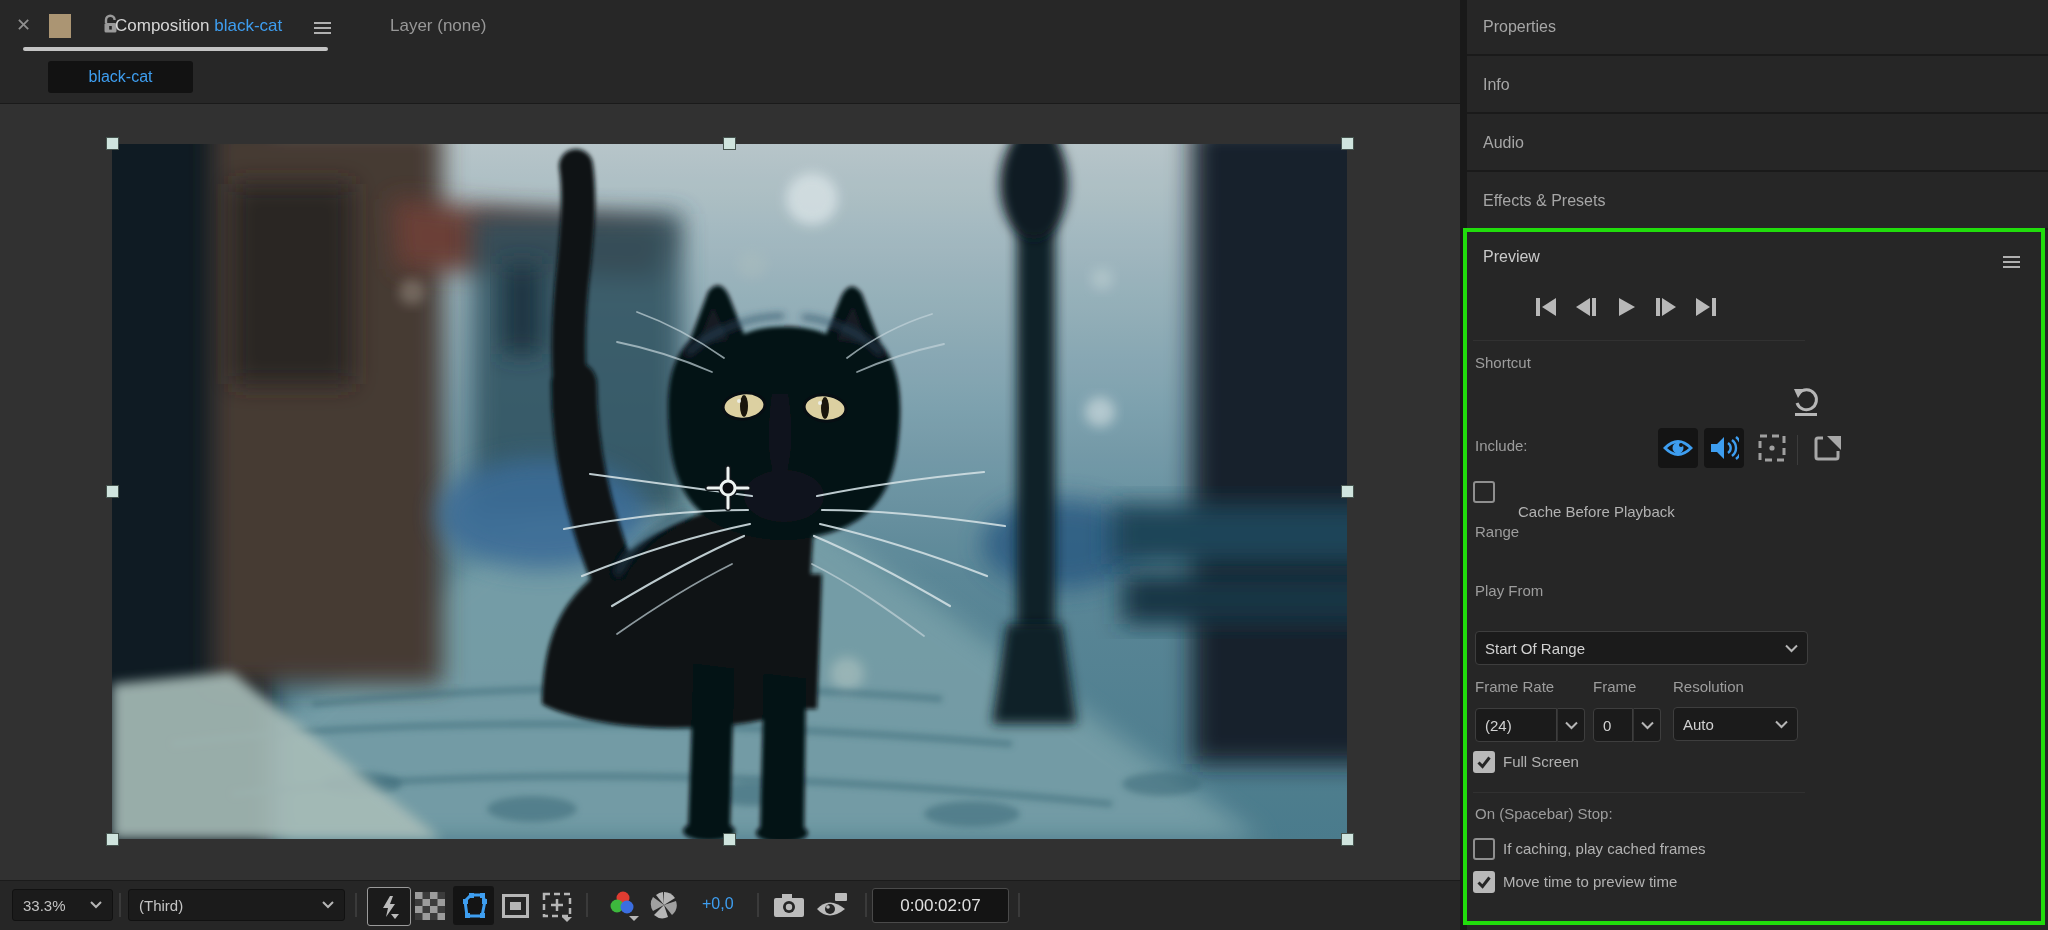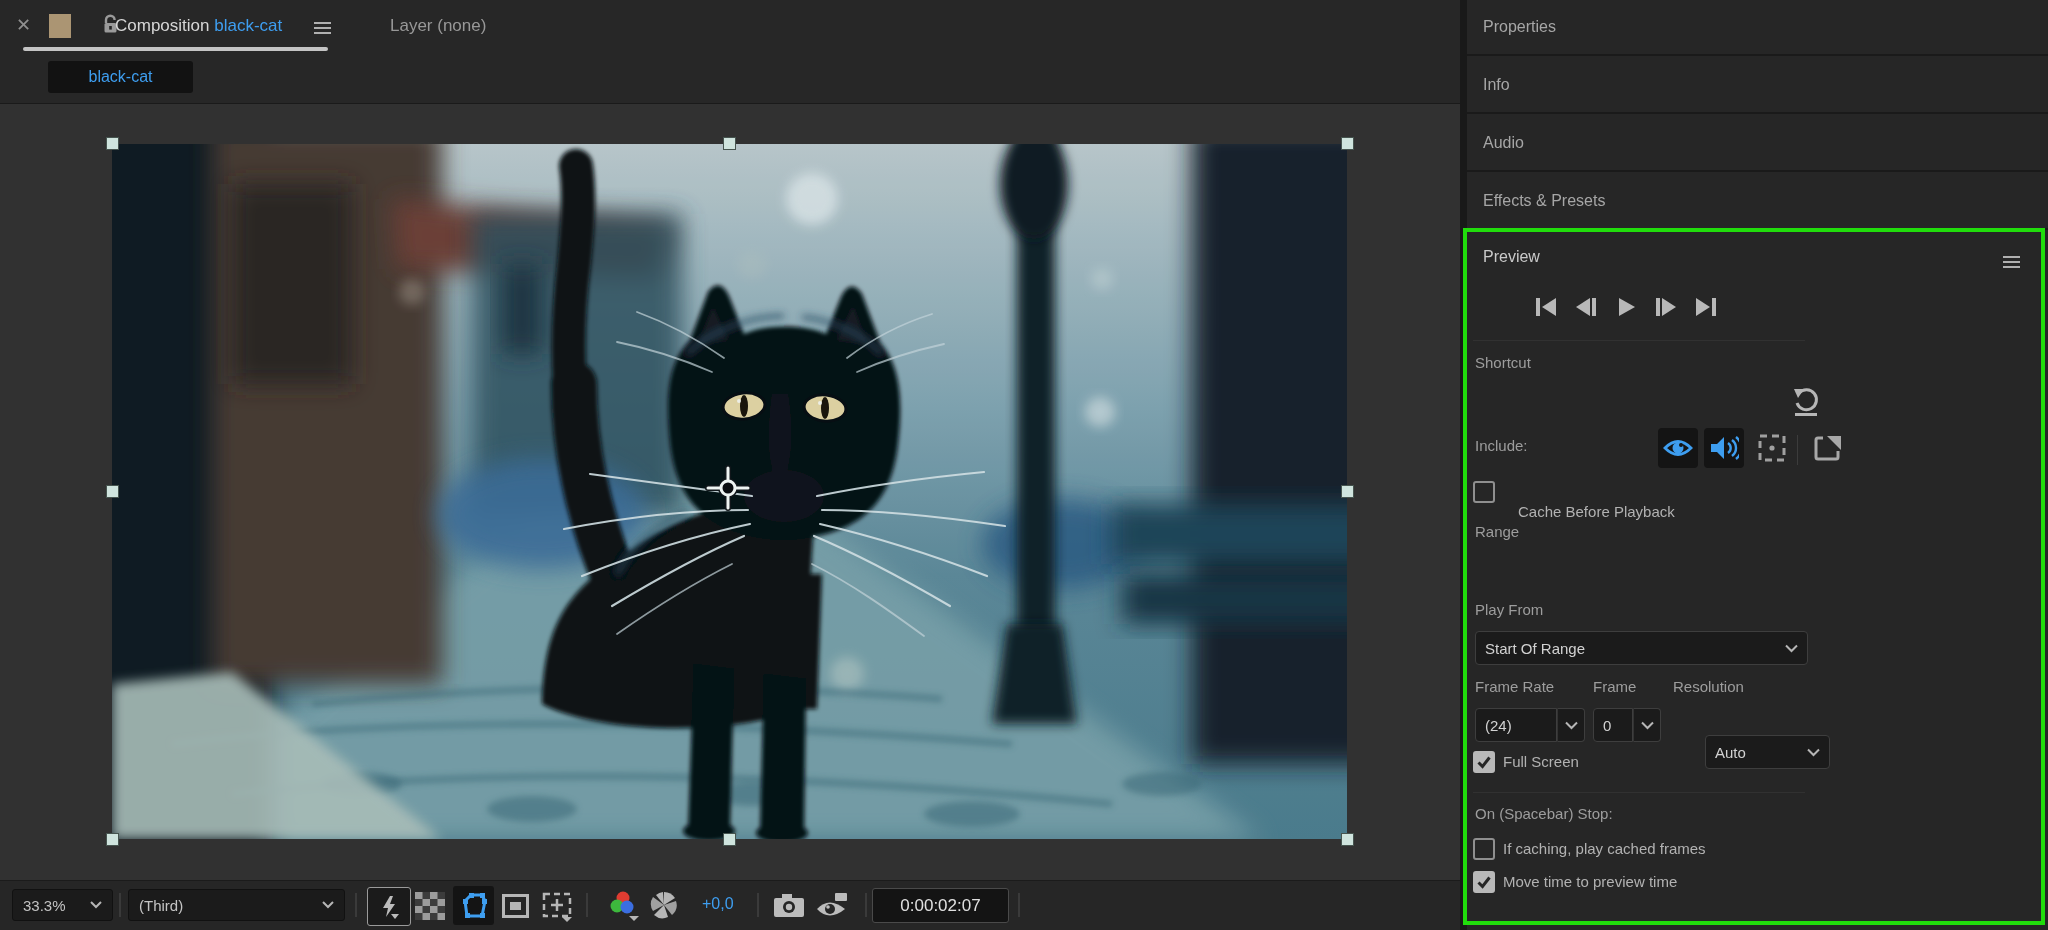--- a/index.html
+++ b/index.html
@@ -431,21 +431,21 @@
       </svg>
     </div>
 
     <div class="cb" style="left:6px;top:249px;">
       
     </div>
     <div class="cb-label" style="left:51px;top:251px;margin-top:20px;">Cache Before Playback</div>
 
     <div class="pv" style="left:8px;top:291px;">Range</div>
 
-    <div class="pv" style="left:8px;top:369px;">Play From</div>
+    <div class="pv" style="left:8px;top:350px;">Play From</div>
     <div class="dd" style="left:8px;top:399px;width:333px;">
       <span>Start Of Range</span>
       <svg width="13" height="9">
           <polyline points="1,1.5 6.5,7 12,1.5" fill="none" stroke="#b6b6b6" stroke-width="2"></polyline>
         </svg>
     </div>
 
     <div class="pv" style="left:8px;top:446px;">Frame Rate</div>
     <div class="pv" style="left:126px;top:446px;">Frame</div>
     <div class="pv" style="left:206px;top:446px;">Resolution</div>
@@ -459,21 +459,21 @@
         </svg>
     </div>
     <div class="dd dd-noright" style="left:126px;top:476px;width:40px;">
       <span>0</span>
     </div>
     <div class="dd-chev" style="left:166px;top:476px;">
       <svg width="13" height="9">
           <polyline points="1,1.5 6.5,7 12,1.5" fill="none" stroke="#b6b6b6" stroke-width="2"></polyline>
         </svg>
     </div>
-    <div class="dd" style="left:206px;top:503px;width:125px;margin-left:32px;">
+    <div class="dd" style="left:206px;top:475px;width:125px;">
       <span>Auto</span>
       <svg width="13" height="9">
           <polyline points="1,1.5 6.5,7 12,1.5" fill="none" stroke="#b6b6b6" stroke-width="2"></polyline>
         </svg>
     </div>
 
     <div class="cb checked" style="left:6px;top:519px;">
       <svg width="16" height="16" viewBox="0 0 16 16">
           <path d="M 2.5 8.5 L 6.5 12.5 L 13.5 3.5" fill="none" stroke="#262626" stroke-width="3"></path>
         </svg>

